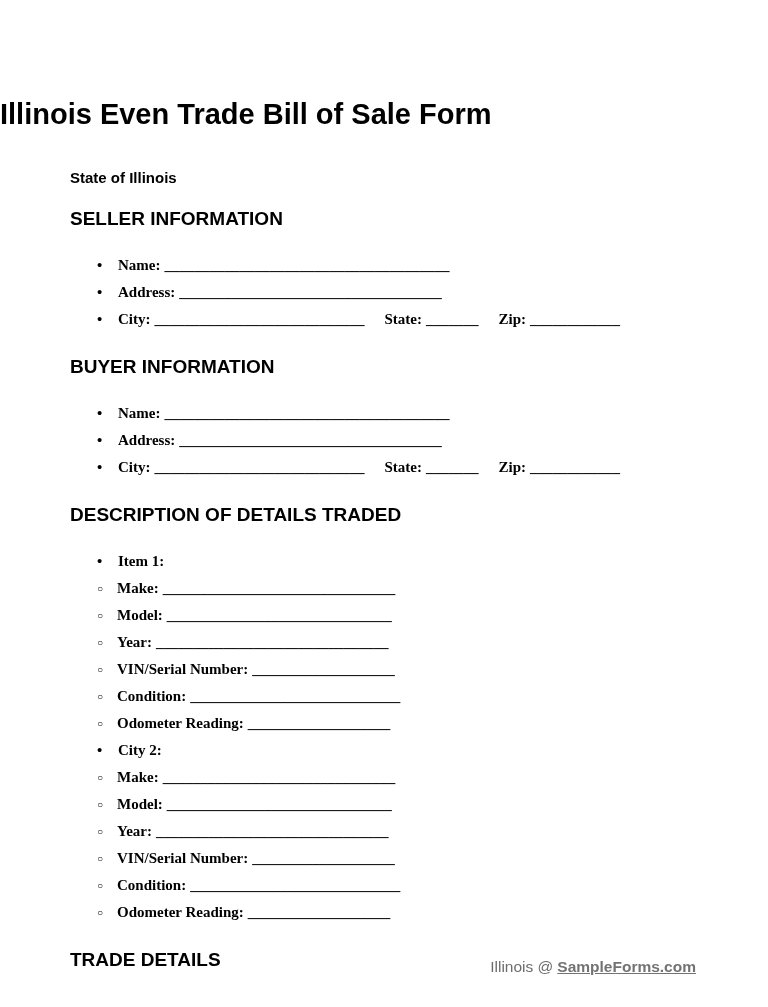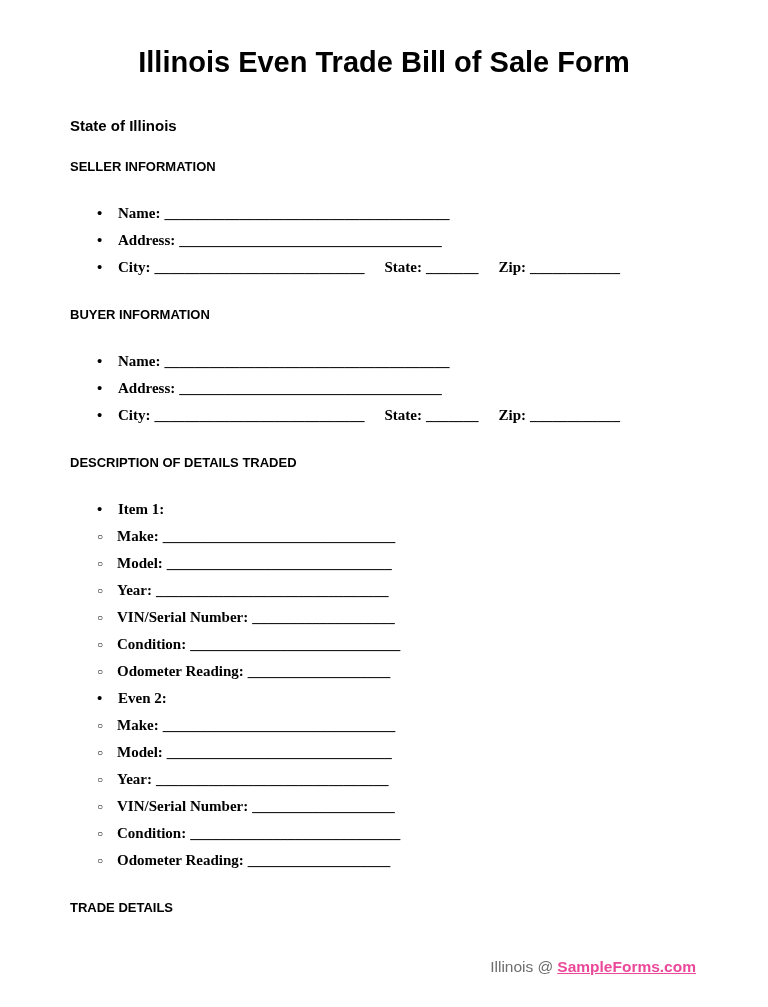--- a/index.html
+++ b/index.html
@@ -12,37 +12,37 @@
   }
   .page {
     position: relative;
     width: 768px;
     height: 1007px;
     overflow: hidden;
     background: #ffffff;
   }
   .doc-title {
     margin: 0;
-    padding-top: 46px;
-    text-align: center;
+    padding-top: 98px;
+    text-align: left;
     font-size: 29px;
     line-height: 33px;
     font-weight: 700;
   }
   .content {
     padding: 0 70px;
     font-size: 15px;
     font-weight: 700;
   }
   .state-line {
     margin: 39px 0 0 0;
     line-height: 15px;
   }
   .section-heading {
-    font-size: 13px;
+    font-size: 19px;
     line-height: 15px;
     font-weight: 700;
     margin: 26px 0;
   }
   ul.lv1, ul.lv2 {
     list-style: none;
     margin: 0;
     padding: 0;
     font-family: Liberation Serif, serif;
   }
@@ -80,21 +80,21 @@
     right: 72px;
     bottom: 32px;
     font-size: 15.5px;
     line-height: 16px;
   }
   .copy {
     color: #6d6d6d;
     font-weight: 400;
   }
   .brand-link {
-    color: #ec4899;
+    color: #737373;
     font-weight: 700;
     text-decoration: underline;
     margin-left: 4px;
     cursor: pointer;
   }
 </style>
 </head>
 <body>
 
 <div class="page">
@@ -152,21 +152,21 @@
           <li>
             <span class="b2">○</span><span class="lbl">Condition:</span><span class="blank">____________________________</span>
           </li>
           <li>
             <span class="b2">○</span><span class="lbl">Odometer Reading:</span><span class="blank">___________________</span>
           </li>
         </ul>
       </li>
 
       <li>
-        <span class="b1">•</span><span class="lbl">Even 2:</span>
+        <span class="b1">•</span><span class="lbl">City 2:</span>
         <ul class="lv2">
           <li>
             <span class="b2">○</span><span class="lbl">Make:</span><span class="blank">_______________________________</span>
           </li>
           <li>
             <span class="b2">○</span><span class="lbl">Model:</span><span class="blank">______________________________</span>
           </li>
           <li>
             <span class="b2">○</span><span class="lbl">Year:</span><span class="blank">_______________________________</span>
           </li>

